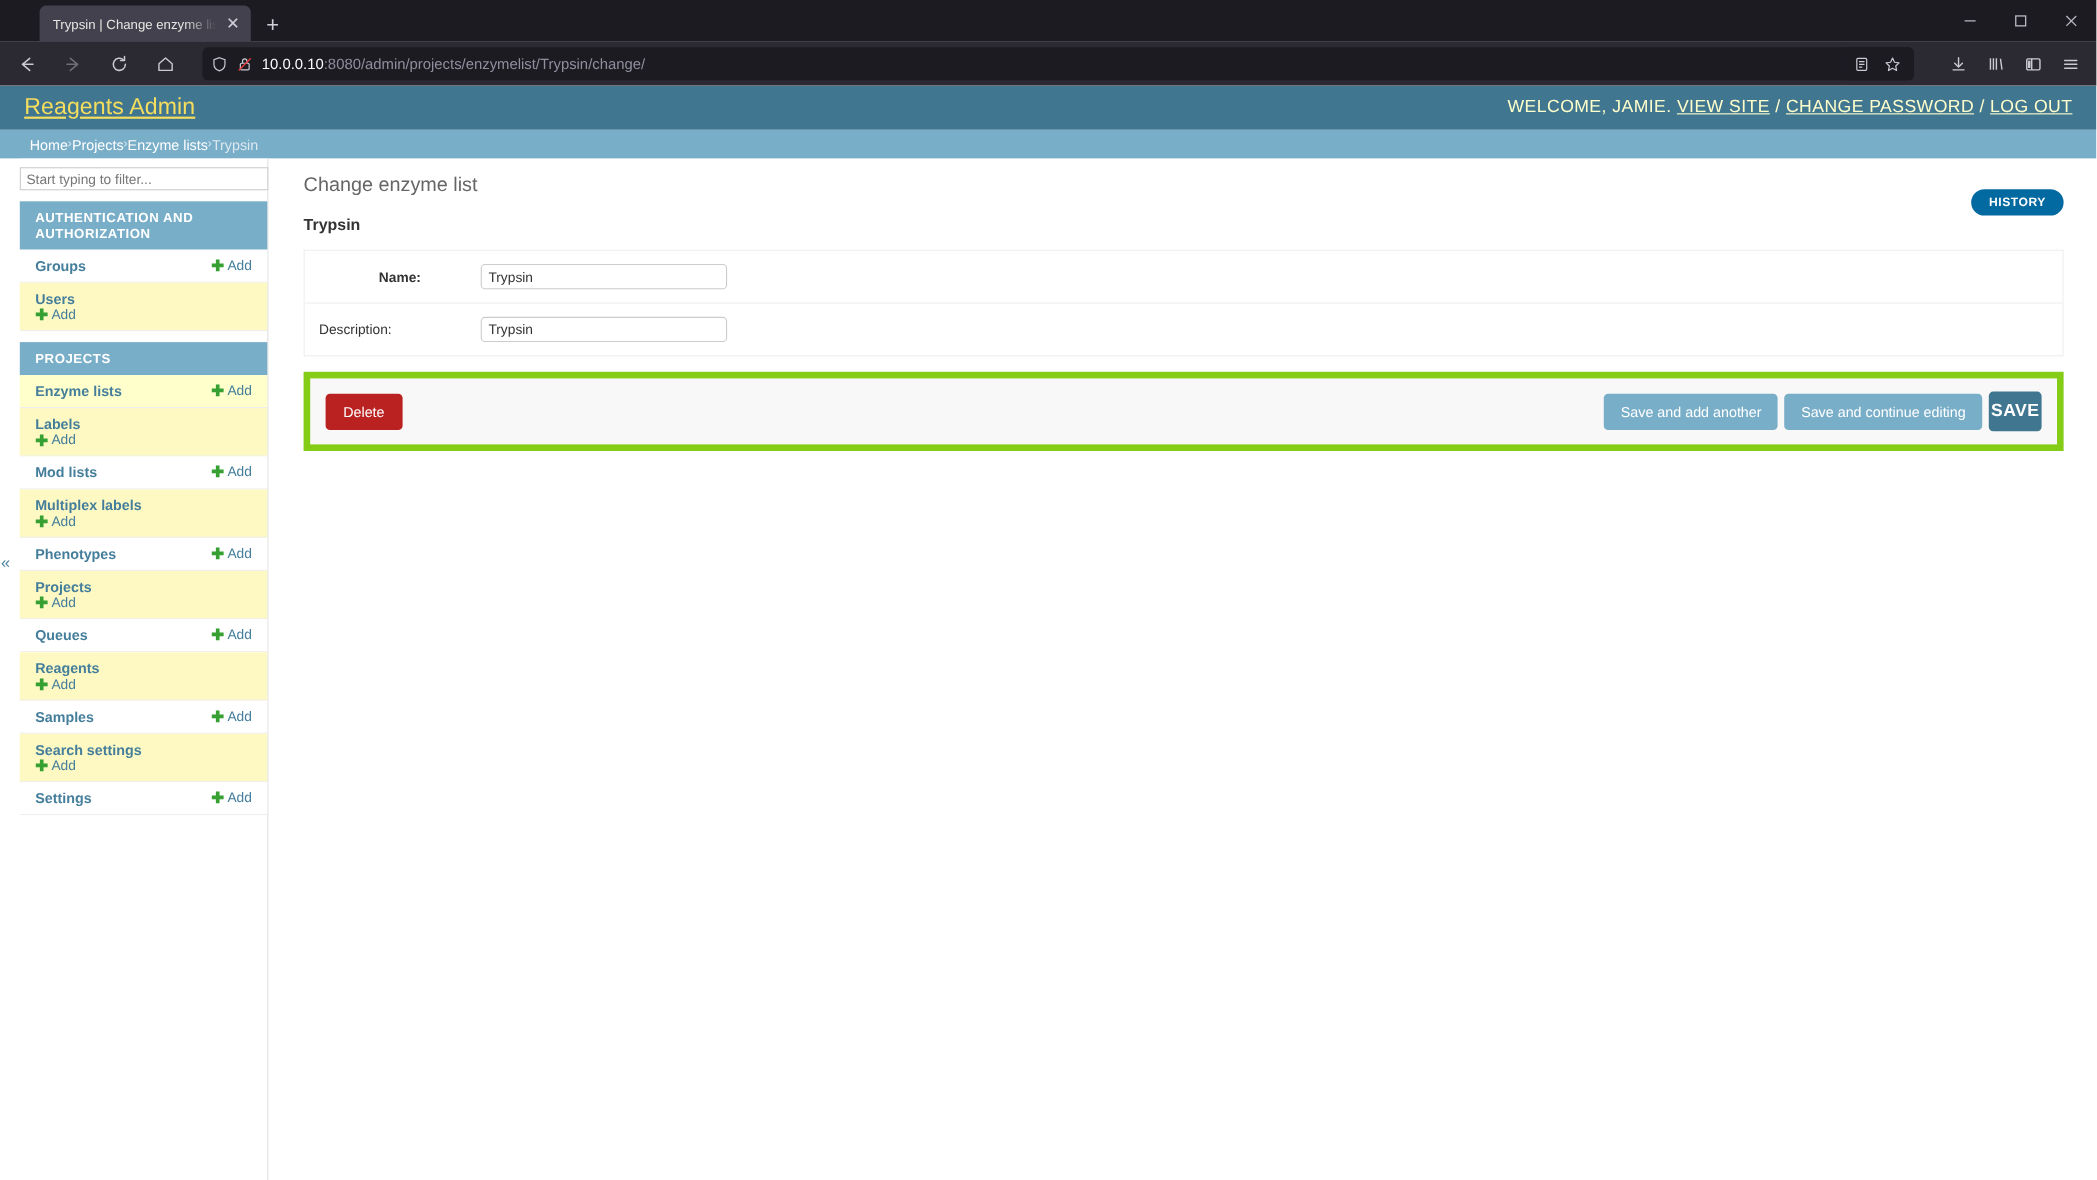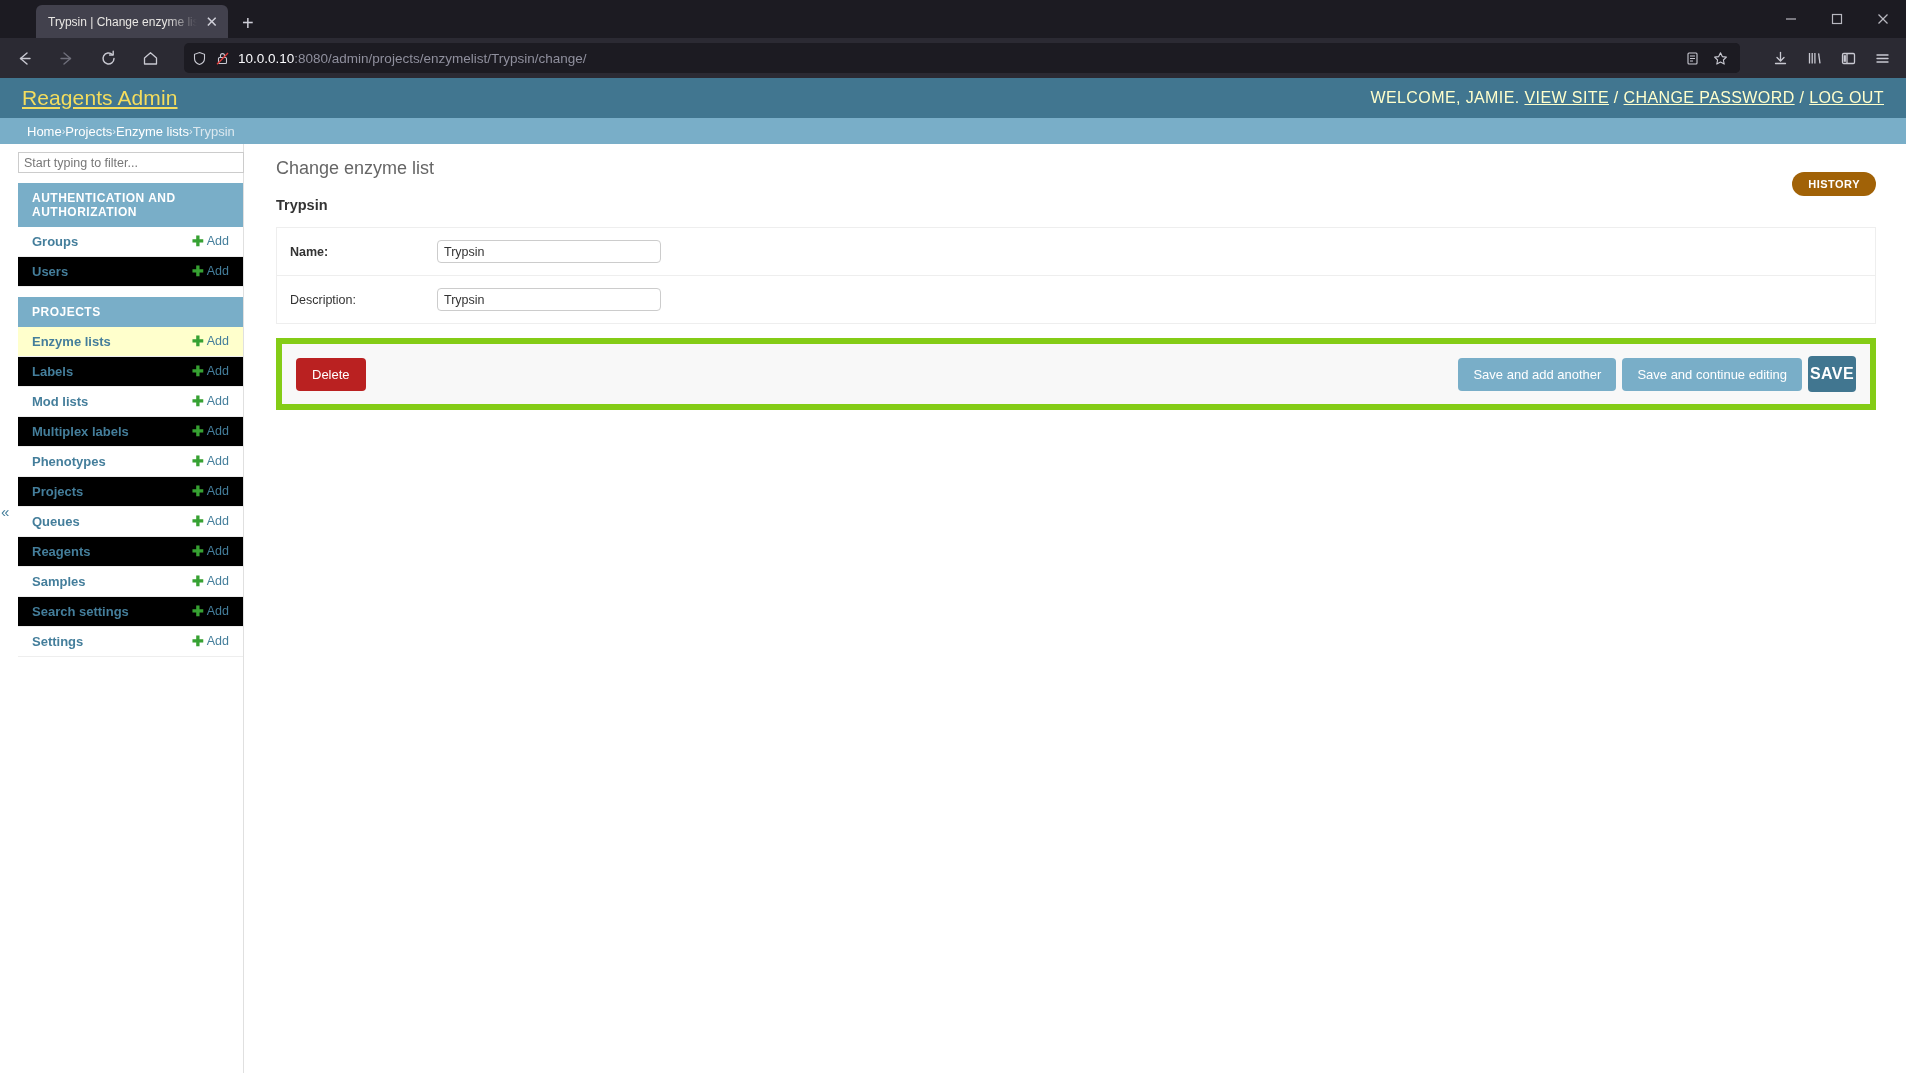--- a/index.html
+++ b/index.html
@@ -98,51 +98,51 @@
   .app-block { margin-top: 10px; }
   .app-header {
     background: #79aec8; color: #fff; font-size: 12px; font-weight: bold;
     letter-spacing: 0.5px; padding: 8px 14px; text-transform: uppercase;
   }
   .model-row {
     display: flex; align-items: flex-start; justify-content: space-between;
     padding: 7px 14px; border-bottom: 1px solid #eee; background: #fff;
     font-size: 13px; min-height: 27px;
   }
-  .model-row.alt { background: #000000; }
+  .model-row.alt { background: #fef9c3; flex-direction: column; }
   .model-row.current { background: #ffc; }
   .model-name { color: #447e9b; font-weight: bold; text-decoration: none; font-size: 13px; }
   .add-link { color: #447e9b; font-size: 12.5px; text-decoration: none; display: flex; align-items: center; gap: 3px; }
   .plus { color: #36a132; font-weight: bold; font-size: 14px; line-height: 1; }
   .collapse-toggle {
     position: absolute; left: -17px; top: 360px; color: #447e9b; font-size: 15px;
     cursor: pointer; line-height: 1;
   }
 
   
   .content { flex: 1; padding: 14px 30px 0 32px; position: relative; min-width: 0; }
   .page-title { font-size: 18px; color: #666; font-weight: 300; margin-bottom: 18px; }
   .object-tools { position: absolute; right: 30px; top: 28px; }
   .history-btn {
-    display: inline-block; background: #a16207; color: #fff; font-size: 11px; font-weight: bold;
+    display: inline-block; background: #0369a1; color: #fff; font-size: 11px; font-weight: bold;
     letter-spacing: 0.5px; padding: 6px 16px; border-radius: 16px; text-decoration: none;
     text-transform: uppercase;
   }
   .obj-name { font-size: 14.5px; font-weight: bold; color: #333; margin-bottom: 14px; }
 
   .module { background: #fff; border: 1px solid #eee; }
   .form-row {
     padding: 12px 0 12px 12px; border-bottom: 1px solid #eee;
     display: flex; align-items: center;
   }
   .form-row:last-child { border-bottom: none; }
   .form-row label {
     width: 148px; flex: 0 0 148px; font-size: 12.5px; color: #333; padding-left: 1px;
   }
-  .form-row label.req { font-weight: bold; }
+  .form-row label.req { font-weight: bold; text-align: center; }
   .text-input {
     width: 224px; height: 23px; border: 1px solid #ccc; border-radius: 4px;
     padding: 0 6px; font-size: 12.5px; color: #333; font-family: inherit;
     background: #fff; outline: none;
   }
 
   .submit-row {
     margin-top: 14px; background: #f8f8f8; border: 6px solid #84cc16;
     padding: 12px 14px; display: flex; align-items: center; justify-content: space-between;
   }

